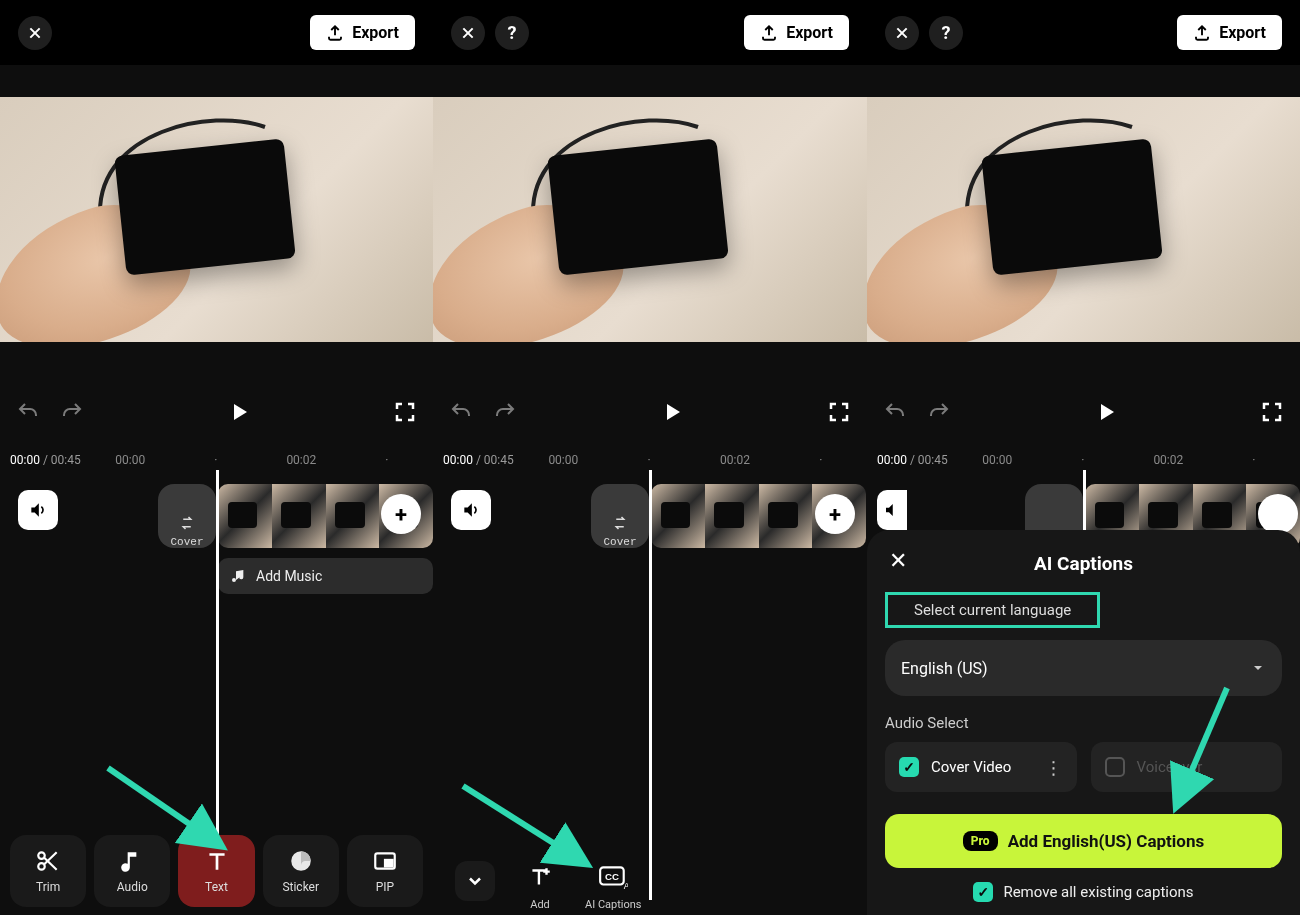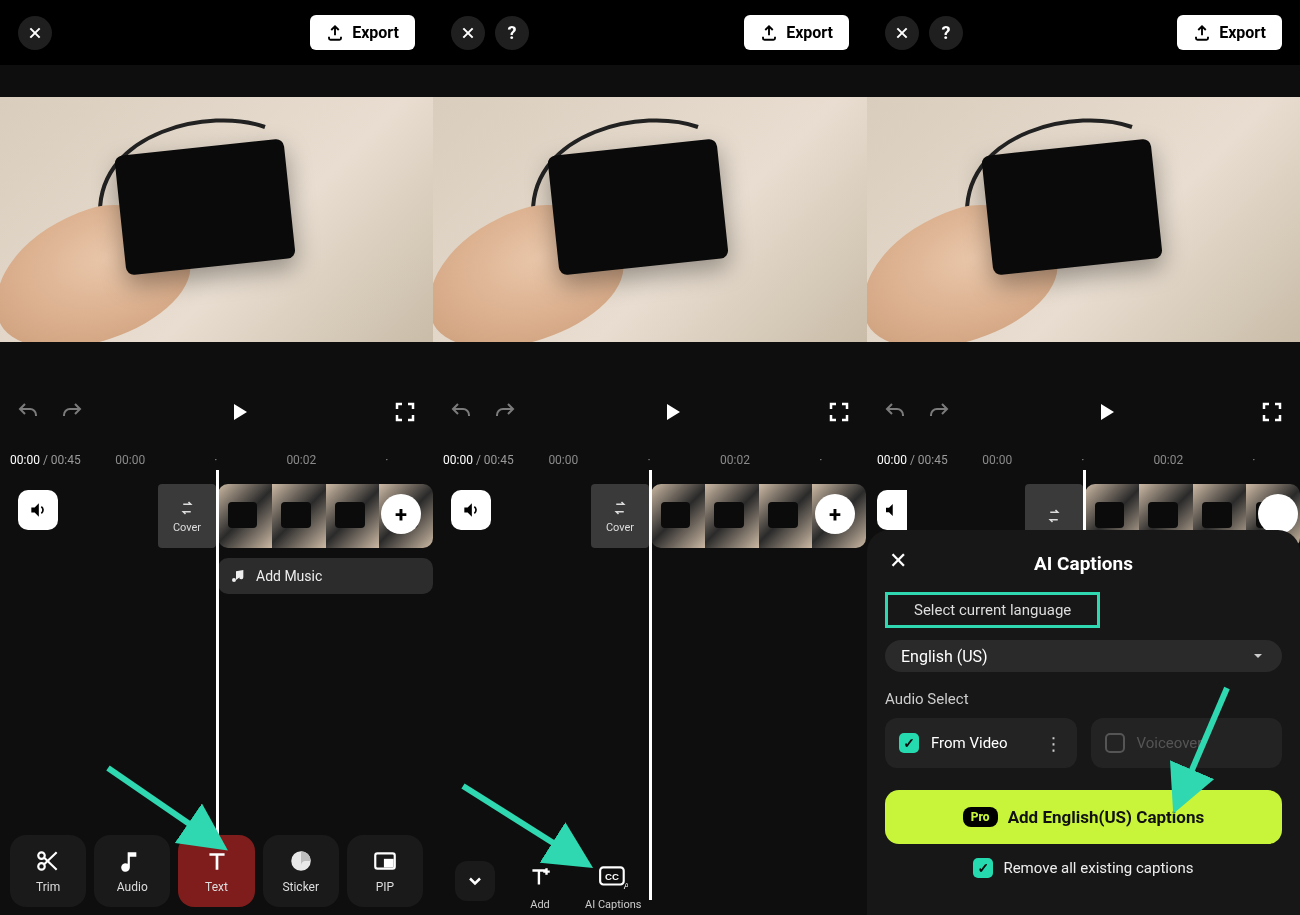--- a/index.html
+++ b/index.html
@@ -137,25 +137,26 @@
     left: 18px; top: 12px;
     width: 40px; height: 40px;
     background:#fff; border-radius:10px;
     display:flex;align-items:center;justify-content:center;
     cursor:pointer;
   }
   .cover-chip {
     position:absolute;
     left:158px; top:6px;
     width:58px; height:64px;
-    background:#3a3a3a; border-radius:4px;
-    display:flex; flex-direction:column; align-items:center; justify-content:center;
+    background:#3a3a3a; border-radius:16px;
+    display:flex; flex-direction:column; align-items:center; justify-content:flex-end;
     gap:4px;
     font-size:11px; color:#ddd;
     cursor:pointer;
+    font-family:Liberation Mono, monospace;
   }
   .clip-strip {
     position:absolute;
     left:218px; top:6px;
     height:64px; width:215px;
     display:flex; gap:0;
     border-radius:10px;
     overflow:hidden;
   }
   .clip-thumb {
@@ -261,21 +262,21 @@
   .lang-label-box {
     display:inline-block;
     border: 3px solid #2fd8b0;
     padding: 6px 26px;
     font-size:15px; color:#ddd;
   }
   .lang-select {
     margin-top:12px;
     background:#2a2a2a;
     border-radius:20px;
-    height:32px;
+    height:56px;
     display:flex; align-items:center; justify-content:space-between;
     padding:0 16px;
     font-size:16px;
     cursor:pointer;
   }
   .audio-label { margin-top:18px; font-size:15px; color:#ccc; }
   .audio-row { display:flex; gap:14px; margin-top:10px; }
   .audio-opt {
     flex:1;
     background:#232323;
@@ -673,21 +674,21 @@
     <div class="lang-select">
       <span>English (US)</span>
       <svg width="16" height="16" viewBox="0 0 24 24" fill="#ccc">
           <path d="M6 9l6 6 6-6z"></path>
         </svg>
     </div>
     <div class="audio-label">Audio Select</div>
     <div class="audio-row">
       <div class="audio-opt">
         <span class="checkbox">✓</span>
-        <span>From Video</span>
+        <span>Cover Video</span>
         <span class="kebab">⋮</span>
       </div>
       <div class="audio-opt disabled">
         <span class="checkbox empty"></span>
         <span>Voiceover</span>
       </div>
     </div>
     <div class="cta-btn">
       <span class="pro-badge">Pro</span>
       <span>Add English(US) Captions</span>

